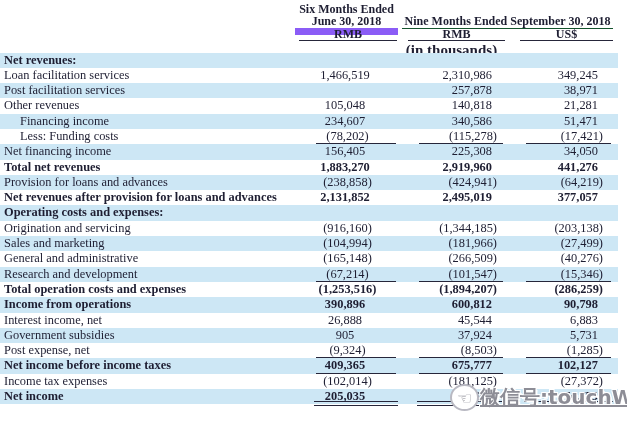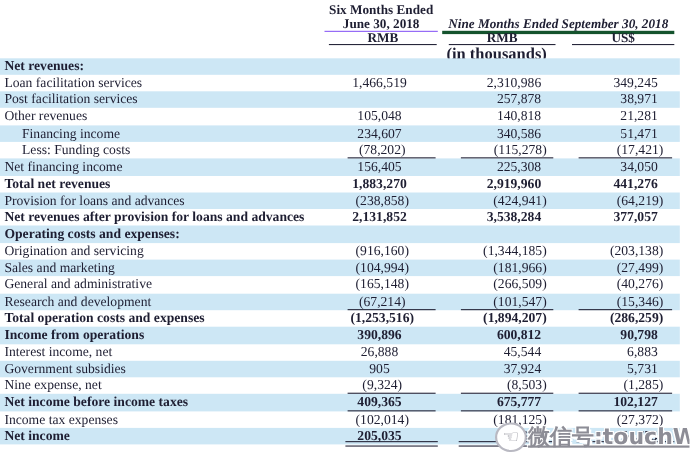--- a/index.html
+++ b/index.html
@@ -7,22 +7,22 @@
     position:relative;
     width:627px;height:424px;
     background:#fff;
     overflow:hidden;
     font-family:"Liberation Serif","DejaVu Serif",serif;
     color:#1e1e32;
   }
   
   .hdr{position:absolute;font-weight:bold;font-size:12px;text-align:center;white-space:nowrap;}
   .hdr-p1{top:3px;left:295px;width:103px;line-height:12.3px;}
-  .hdr-p1 .u2{border-bottom:1px solid #8b5cf6;}
-  .hdr-p2{top:15.3px;left:402px;width:211px;height:12.4px;line-height:12.4px;border-bottom:3px solid #14532d;font-style:italic;}
+  .hdr-p1 .u2{border-bottom:7px solid #8b5cf6;}
+  .hdr-p2{top:15.3px;left:402px;width:211px;height:12.4px;line-height:12.4px;border-bottom:1px solid #14532d;}
   .unit{top:28.8px;height:11px;line-height:11px;border-bottom:1px solid #26263a;}
   .unit1{left:299px;width:98px;}
   .unit2{left:408px;width:97px;}
   .unit3{left:520px;width:93px;}
   .note{top:41.5px;left:398px;width:107px;font-size:15px;}
   
   .rows{position:absolute;top:52.5px;left:0;width:618px;}
   .row{display:flex;height:15.3px;line-height:15.4px;font-size:12.4px;}
   .rows .row:nth-child(odd){background:#cde7f5;}
   .row.bold{font-weight:bold;}
@@ -131,21 +131,21 @@
       </div>
       <div class="row">
         <div class="label">Provision for loans and advances</div>
         <div class="c1 neg">(238,858)</div>
         <div class="c2 neg">(424,941)</div>
         <div class="c3 neg">(64,219)</div>
       </div>
       <div class="row bold">
         <div class="label">Net revenues after provision for loans and advances</div>
         <div class="c1">2,131,852</div>
-        <div class="c2">3,538,284</div>
+        <div class="c2">2,495,019</div>
         <div class="c3">377,057</div>
       </div>
       <div class="row bold">
         <div class="label">Operating costs and expenses:</div>
         <div class="c1"></div>
         <div class="c2"></div>
         <div class="c3"></div>
       </div>
       <div class="row">
         <div class="label">Origination and servicing</div>
@@ -189,21 +189,21 @@
         <div class="c2">45,544</div>
         <div class="c3">6,883</div>
       </div>
       <div class="row">
         <div class="label">Government subsidies</div>
         <div class="c1">905</div>
         <div class="c2">37,924</div>
         <div class="c3">5,731</div>
       </div>
       <div class="row rule">
-        <div class="label">Nine expense, net</div>
+        <div class="label">Post expense, net</div>
         <div class="c1 neg">(9,324)</div>
         <div class="c2 neg">(8,503)</div>
         <div class="c3 neg">(1,285)</div>
       </div>
       <div class="row bold rule">
         <div class="label">Net income before income taxes</div>
         <div class="c1">409,365</div>
         <div class="c2">675,777</div>
         <div class="c3">102,127</div>
       </div>

